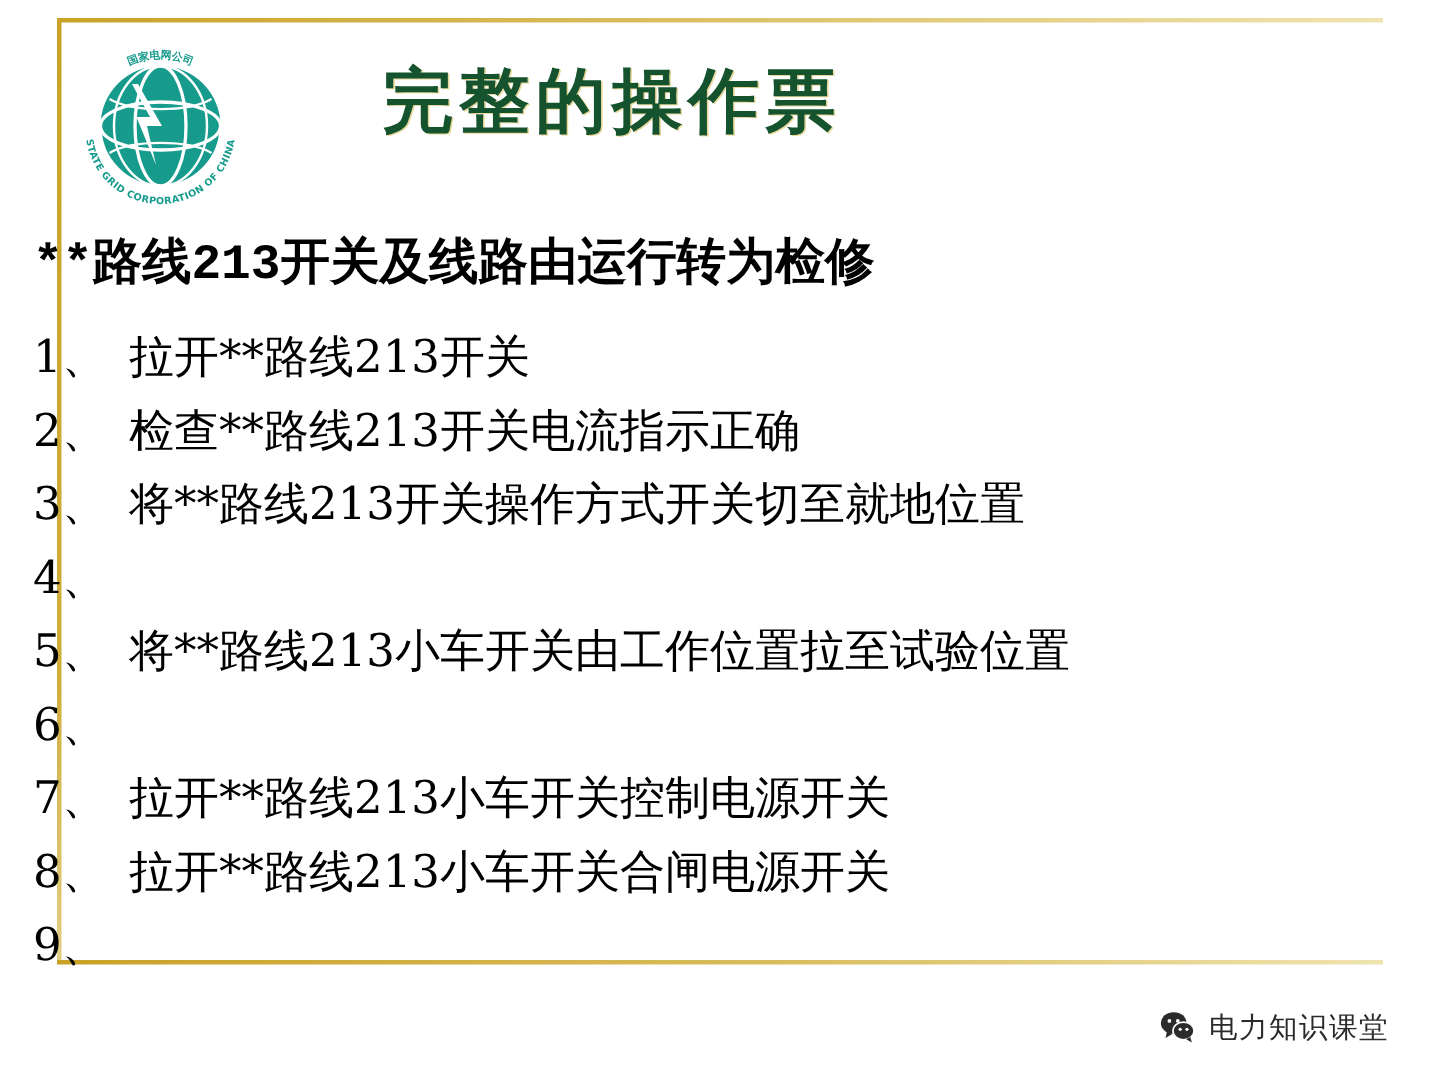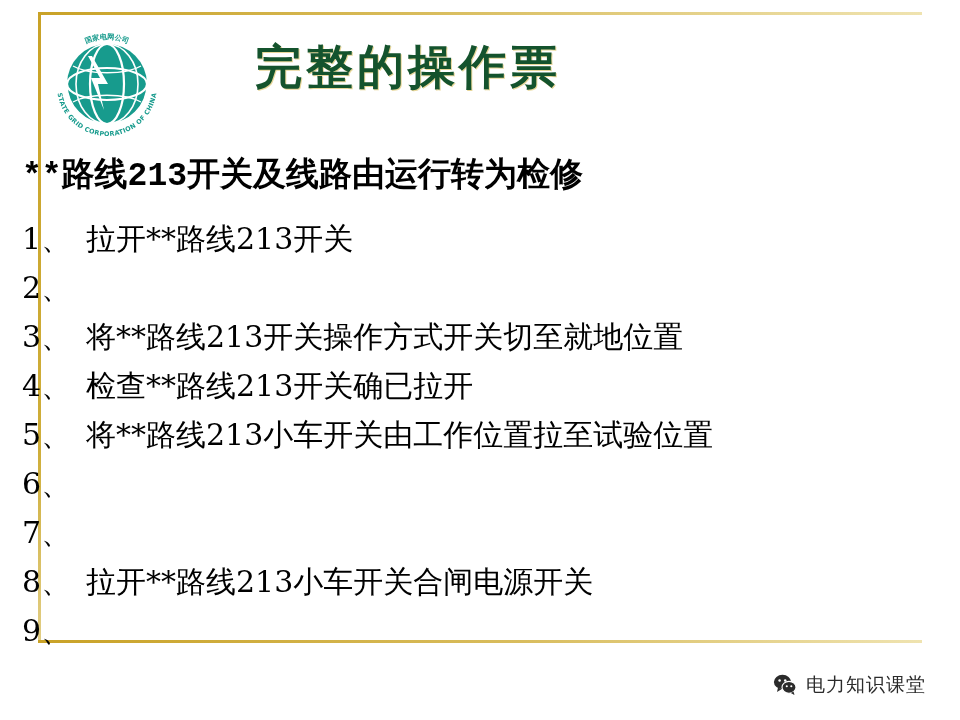--- a/index.html
+++ b/index.html
@@ -176,38 +176,39 @@
 
   <div class="op-heading">**路线213开关及线路由运行转为检修</div>
 
   <ul class="steps">
     <li class="step">
       <span class="step-num">1、</span>
       <span class="step-text">拉开**路线213开关</span>
     </li>
     <li class="step">
       <span class="step-num">2、</span>
+      <span class="step-text">检查**路线213开关电流指示正确</span>
     </li>
     <li class="step">
       <span class="step-num">3、</span>
       <span class="step-text">将**路线213开关操作方式开关切至就地位置</span>
     </li>
     <li class="step">
       <span class="step-num">4、</span>
-      <span class="step-text">检查**路线213开关确已拉开</span>
     </li>
     <li class="step">
       <span class="step-num">5、</span>
       <span class="step-text">将**路线213小车开关由工作位置拉至试验位置</span>
     </li>
     <li class="step">
       <span class="step-num">6、</span>
     </li>
     <li class="step">
       <span class="step-num">7、</span>
+      <span class="step-text">拉开**路线213小车开关控制电源开关</span>
     </li>
     <li class="step">
       <span class="step-num">8、</span>
       <span class="step-text">拉开**路线213小车开关合闸电源开关</span>
     </li>
     <li class="step">
       <span class="step-num">9、</span>
     </li>
   </ul>
 

